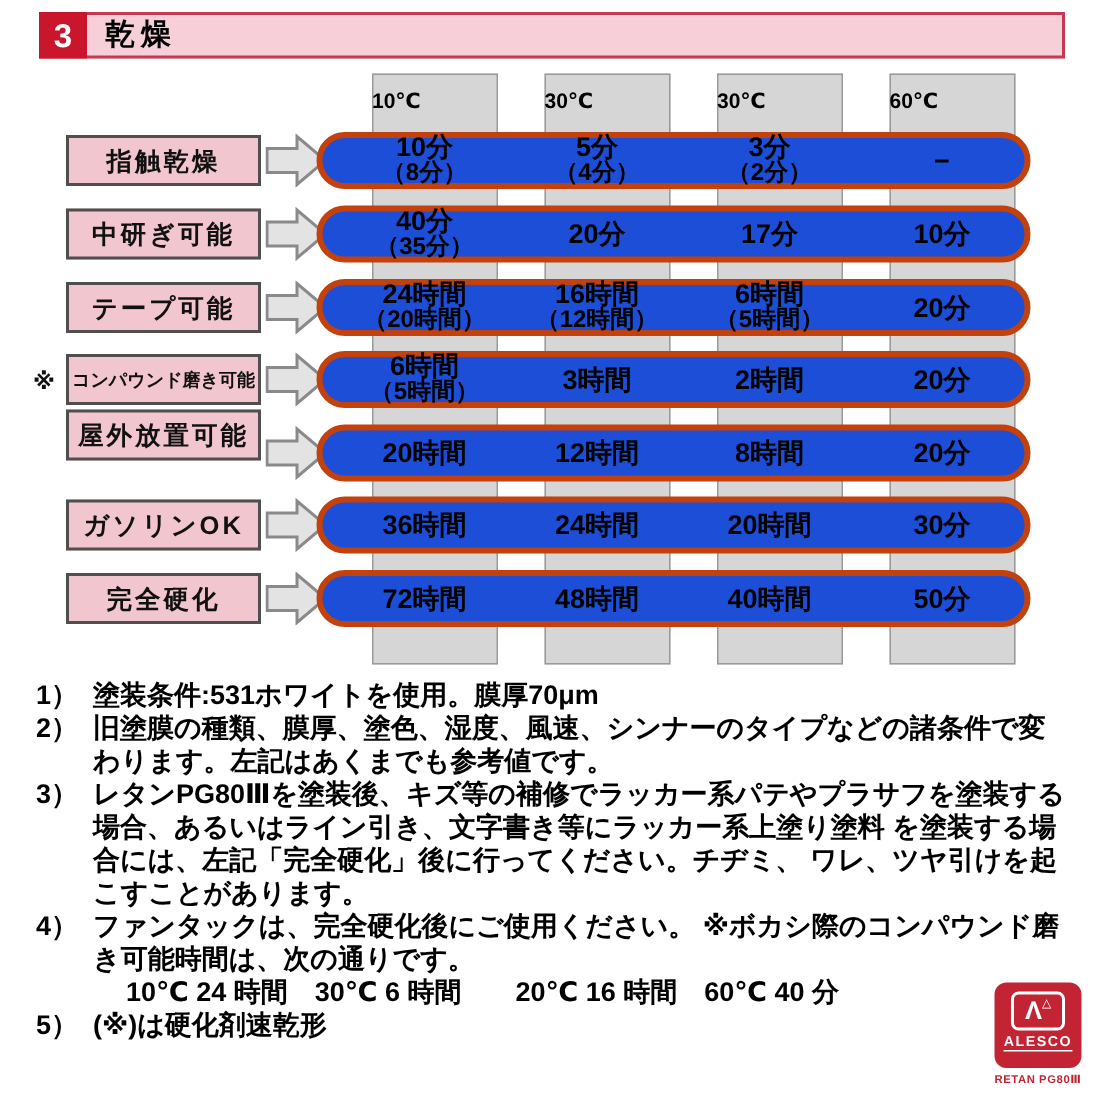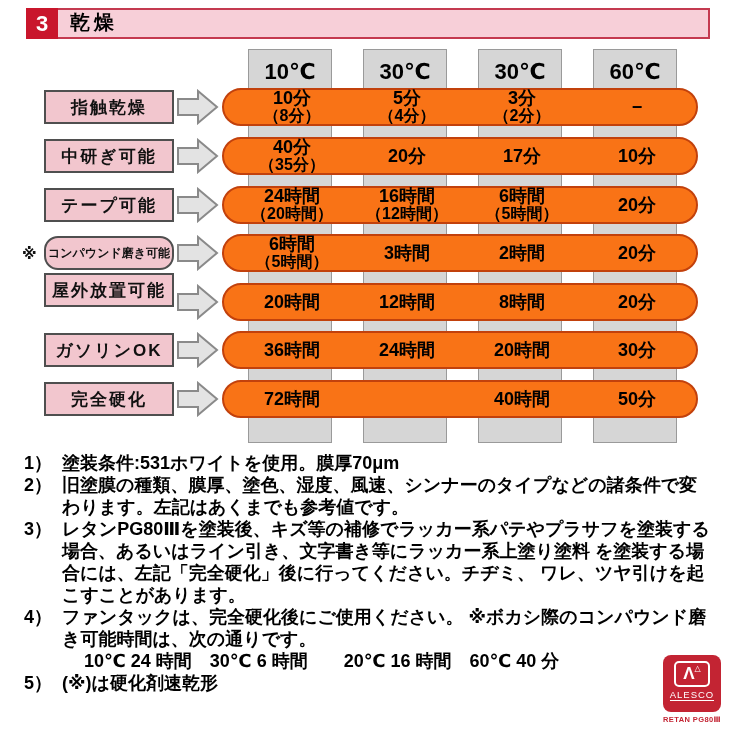--- a/index.html
+++ b/index.html
@@ -13,31 +13,31 @@
   .numbox{position:absolute;left:26px;top:8px;width:32px;height:31px;
           background:#c9162c;color:#fff;display:flex;align-items:center;justify-content:center;
           font-size:22px;font-weight:bold;}
   .sec-title{position:absolute;left:70px;top:9px;font-size:20px;font-weight:bold;
           letter-spacing:4px;color:#000;}
 
   
   .col{position:absolute;top:49px;height:394px;width:84px;background:#d6d6d6;
        border:1px solid #9a9a9a;box-sizing:border-box;}
   .col1{left:248px}.col2{left:363px}.col3{left:478px}.col4{left:593px}
-  .temp{position:absolute;top:59px;width:84px;text-align:center;
-        font-size:22px;font-weight:bold;color:#000;}
+  .temp{position:absolute;top:59px;width:84px;
+        font-size:14px;font-weight:bold;color:#000;}
 
   .labelbox{position:absolute;left:44px;width:130px;height:34px;background:#f2c6ce;
         border:2px solid #4f4f4f;box-sizing:border-box;display:flex;align-items:center;
         justify-content:center;font-size:17px;font-weight:bold;letter-spacing:2px;}
-  .labelbox.small{font-size:12px;letter-spacing:0;border-radius:14px;}
+  .labelbox.small{font-size:12px;letter-spacing:0;}
   .mark{position:absolute;left:22px;font-size:15px;font-weight:bold;}
   .arrow{position:absolute;left:177px;width:42px;height:36px;}
-  .pill{position:absolute;left:222px;width:476px;height:38px;background:#f97316;
-        border:2px solid #c2410c;border-radius:19px;box-sizing:border-box;}
+  .pill{position:absolute;left:211px;width:476px;height:38px;background:#1d4ed8;
+        border:4px solid #c2410c;border-radius:19px;box-sizing:border-box;}
   .cell{position:absolute;top:0;height:100%;width:112px;display:flex;flex-direction:column;
         align-items:center;justify-content:center;font-size:18px;font-weight:bold;
         line-height:17px;color:#000;}
   .cell .sub{font-size:16px;}
   .c0{left:12px}.c1{left:127px}.c2{left:242px}.c3{left:357px}
 
   
   .notes{position:absolute;left:24px;top:452px;width:694px;font-size:18px;
          font-weight:bold;line-height:22px;color:#000;}
   .note{display:flex;}
@@ -47,21 +47,21 @@
 
   
   .logo{position:absolute;left:660px;top:655px;width:64px;text-align:center;}
   .logo-box{width:58px;height:57px;background:#c32433;border-radius:8px;margin:0 auto;
             display:flex;flex-direction:column;align-items:center;}
   .logo-inner{margin-top:6px;width:36px;height:26px;border:2px solid #fff;border-radius:5px;
             box-sizing:border-box;display:flex;align-items:flex-start;justify-content:center;
             color:#fff;font-weight:bold;}
   .logo-inner .lam{font-size:17px;line-height:22px;}
   .logo-inner .sup{font-size:8px;line-height:12px;}
-  .logo-brand{color:#fff;font-size:9.5px;font-weight:normal;letter-spacing:1px;margin-top:2px;
+  .logo-brand{color:#fff;font-size:9.5px;font-weight:bold;letter-spacing:1px;margin-top:2px;
             border-bottom:1.5px solid #fff;line-height:11px;}
   .logo-product{color:#c32433;font-size:7.5px;font-weight:bold;letter-spacing:0.4px;
             margin-top:3px;white-space:nowrap;}
 </style>
 </head>
 <body>
 
 <div class="page">
 
   <div class="banner"></div>
@@ -209,20 +209,23 @@
   </div>
 
   <div class="labelbox" style="top:382px">完全硬化</div>
   <svg class="arrow" style="top:381px" viewBox="0 0 42 36">
       <polygon points="1,10 21,10 21,2 40,18 21,34 21,26 1,26" fill="#e3e3e3" stroke="#8a8a8a" stroke-width="2"></polygon>
     </svg>
   <div class="pill" style="top:380px">
     <div class="cell c0">
         <span>72時間</span>
       </div>
+    <div class="cell c1">
+        <span>48時間</span>
+      </div>
     <div class="cell c2">
         <span>40時間</span>
       </div>
     <div class="cell c3">
         <span>50分</span>
       </div>
   </div>
 
   <div class="notes">
     <div class="note">

